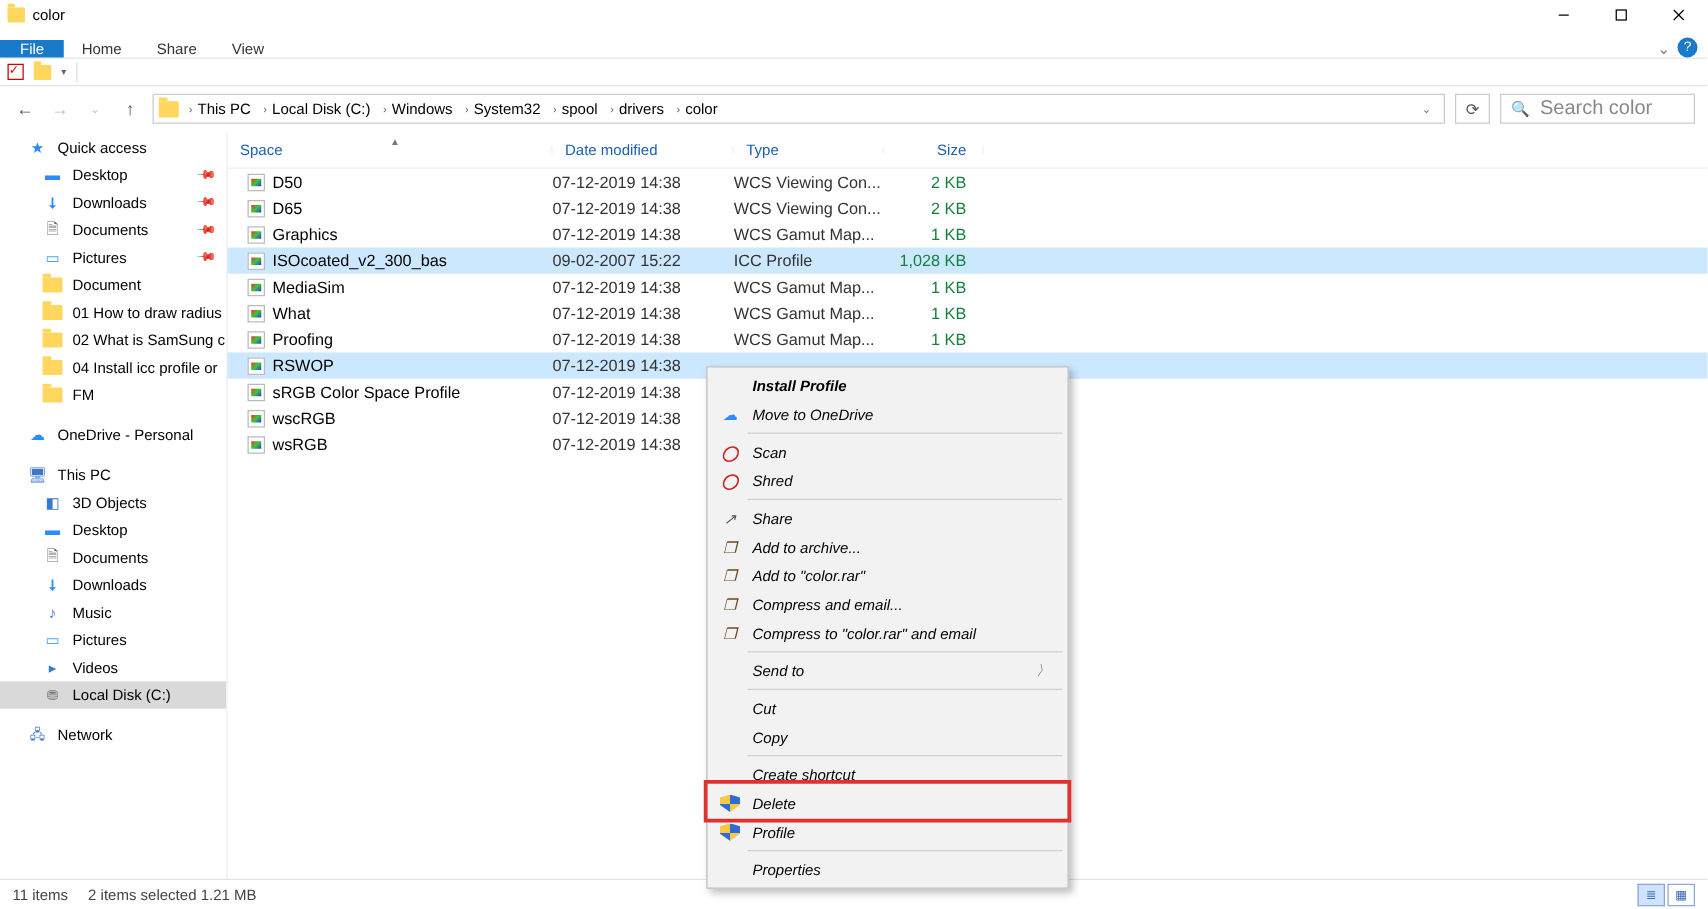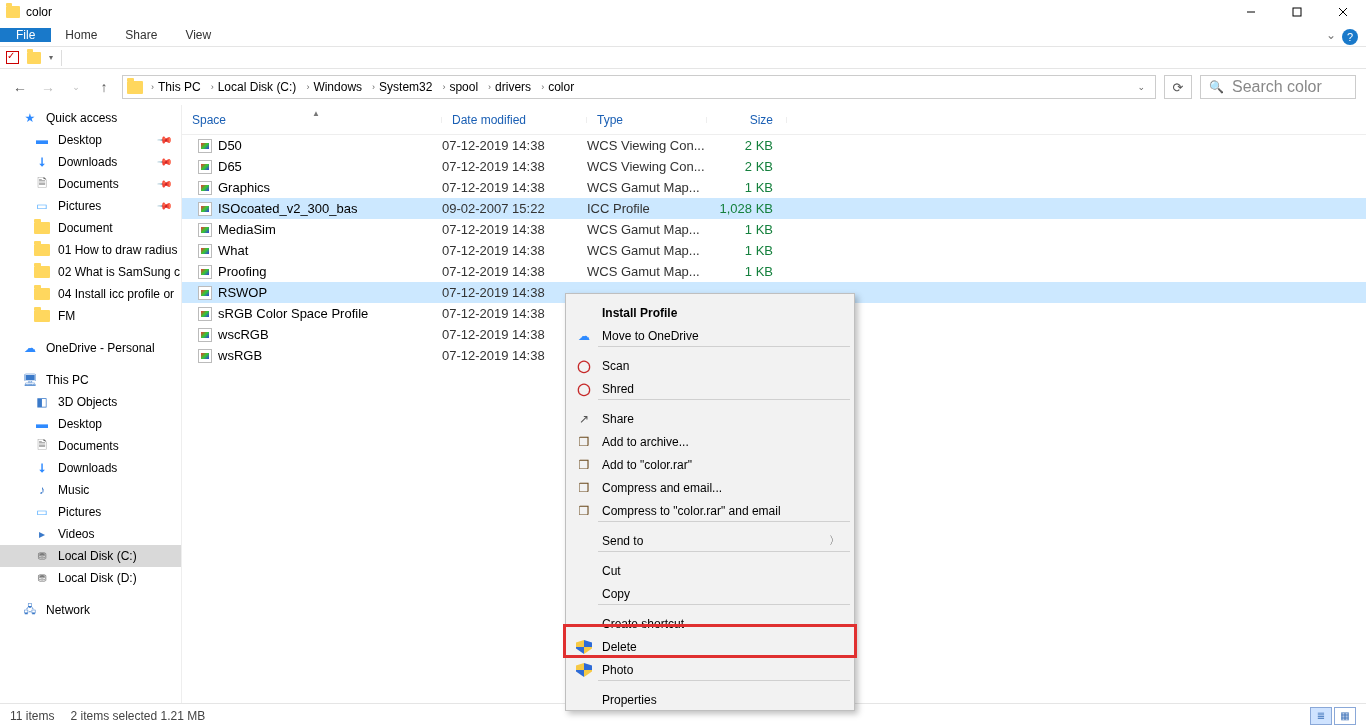--- a/index.html
+++ b/index.html
@@ -7,21 +7,21 @@
 
 
 .titlebar { height: 23px; display: flex; align-items: center; padding-left: 6px; }
 .titlebar .folder-ico { width: 14px; height: 12px; background: #ffd75e; border-radius: 1px; margin-right: 6px; position: relative; }
 .titlebar .folder-ico::before{content:"";position:absolute;top:-3px;left:0;width:6px;height:3px;background:#ffd75e;border-radius:1px 1px 0 0;}
 .titlebar .title { font-size: 12px; }
 .titlebar .win-controls { margin-left: auto; display: flex; }
 .titlebar .win-controls div { width: 46px; height: 23px; display: flex; align-items: center; justify-content: center; font-size: 10px; }
 
 
-.ribbon { height: 24px; border-bottom: 1px solid #e5e5e5; display: flex; align-items: center; font-size: 12px; position: relative; }
+.ribbon { height: 24px; border-bottom: 1px solid #e5e5e5; display: flex; align-items: flex-end; font-size: 12px; position: relative; }
 .ribbon .tab { padding: 0 14px; display: flex; align-items: center; color: #333; cursor: default; }
 .ribbon .tab.file { background: #1979ca; color: #fff; padding: 0 16px; }
 .ribbon .chevron { margin-left: auto; margin-right: 6px; display: flex; align-items: center; color: #777; }
 .ribbon .help { width:16px;height:16px;border-radius:50%;background:#1979ca;color:#fff;font-size:11px;display:flex;align-items:center;justify-content:center;margin:4px 8px 0 0;}
 
 
 .qat { height: 22px; border-bottom: 1px solid #e5e5e5; display:flex; align-items:center; padding-left:6px; gap:8px; }
 .qat .chk { width:13px;height:13px;border:1px solid #c00;position:relative;}
 .qat .chk::after{content:"✓";color:#c00;font-size:10px;position:absolute;top:-2px;left:0;}
 .qat .fld { width:14px;height:12px;background:#ffd75e;border-radius:1px;position:relative;}
@@ -86,21 +86,21 @@
 .row { height: 21px; display:flex; align-items:center; font-size:13px; }
 .row.sel { background: #cce8ff; }
 .row .c-name { display:flex; align-items:center; gap:6px; padding-left:16px; }
 .row .c-type, .row .c-date { color:#333; }
 .row .c-size { color:#15803d; }
 .fico { width:14px;height:14px;border:1px solid #bbb;background:#fff;position:relative;flex:0 0 14px;}
 .fico::after{content:"";position:absolute;left:2px;right:2px;top:3px;height:6px;background:linear-gradient(135deg,#e33,#3c3,#33e);}
 
 
 .ctx { position:absolute; left:565px; top:293px; width:290px; background:#f2f2f2; border:1px solid #bfbfbf; box-shadow:3px 3px 6px rgba(0,0,0,.25); padding:3px 2px; z-index:20; }
-.ctx .mi { height:23px; display:flex; align-items:flex-end; padding-left:34px; padding-right:12px; font-size:12px; position:relative; }
+.ctx .mi { height:23px; display:flex; align-items:center; padding-left:34px; padding-right:12px; font-size:12px; position:relative;font-style:italic; }
 .ctx .mi .mico { position:absolute; left:8px; width:16px; text-align:center; font-size:12px; }
 .ctx .mi .arrow { margin-left:auto; font-size:11px; color:#555; }
 .ctx .mi.bold { font-weight:600; }
 .ctx .sep { height:1px; background:#d0d0d0; margin:3px 2px 3px 30px; }
 .ctx .highlight-box { position:absolute; border:3px solid #e03030; pointer-events:none; }
 .mico.cloud{color:#2e8aff}.mico.cloud::before{content:"☁";}
 .mico.mcaf{color:#c62828}.mico.mcaf::before{content:"◯";font-weight:bold;}
 .mico.share{color:#555}.mico.share::before{content:"↗";}
 .mico.rar{color:#6b4a1e}.mico.rar::before{content:"❒";}
 .mico.shield{position:relative;width:14px;height:14px;}
@@ -290,24 +290,20 @@
           <span>Pictures</span>
         </div>
         <div class="item">
           <span class="ico ico-vid"></span>
           <span>Videos</span>
         </div>
         <div class="item sel">
           <span class="ico ico-disk"></span>
           <span>Local Disk (C:)</span>
         </div>
-        <div class="item">
-          <span class="ico ico-disk"></span>
-          <span>Local Disk (D:)</span>
-        </div>
       </div>
 
     <div class="spacer"></div>
     <div class="hdr">
       <span class="ico ico-net"></span>
       <span>Network</span>
     </div>
   </div>
 
   <div class="filearea">
@@ -474,21 +470,21 @@
     <div class="sep"></div>
     <div class="mi">
       <span>Create shortcut</span>
     </div>
     <div class="mi">
       <span class="mico shield"></span>
       <span>Delete</span>
     </div>
     <div class="mi">
       <span class="mico shield"></span>
-      <span>Photo</span>
+      <span>Profile</span>
     </div>
     <div class="sep"></div>
     <div class="mi">
       <span>Properties</span>
     </div>
     <div class="highlight-box" style="left: -3px; width: 294px; top: 330px; height: 34px;"></div>
   </div>
 
 <div class="status">
   <span>11 items</span>

